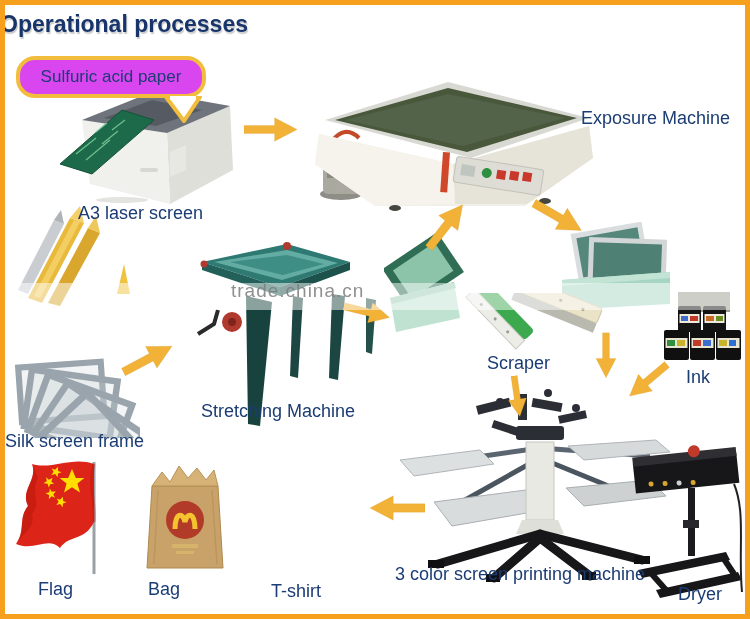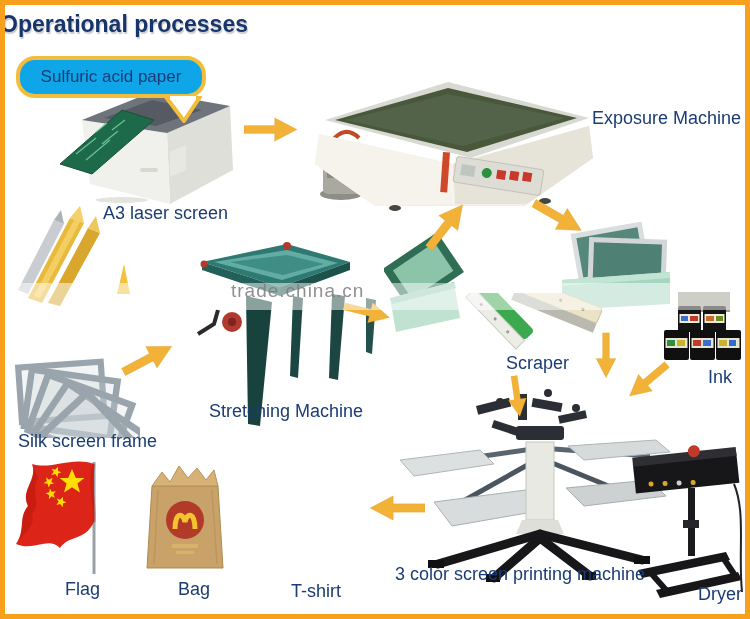--- a/index.html
+++ b/index.html
@@ -2,32 +2,32 @@
 <html style="--border: #F7A01D; --title-text: #17356B; --label-text: #1B3C74; --arrow: #F2B237; --callout-border: #F2BC3D; --watermark-text: #7D7D7D; --watermark-band: rgba(255,255,255,0.5);"><head>
 <meta charset="utf-8">
 <style>
   html,body{margin:0;padding:0;background:#fff;}
   .stage{position:relative;width:750px;height:619px;background:#fff;overflow:hidden;
          font-family:"Liberation Sans",sans-serif;}
   .stage::after{content:"";position:absolute;inset:0;box-shadow:inset 0 0 0 5px var(--border);
          pointer-events:none;z-index:40;}
   .title{position:absolute;top:11px;left:0;width:100%;font-size:23px;
          font-weight:bold;color:var(--title-text);text-shadow:1px 2px 1px rgba(140,140,140,.45);z-index:3;}
-  .label{position:absolute;font-size:18px;color:var(--label-text);text-align:right;
+  .label{position:absolute;font-size:18px;color:var(--label-text);text-align:left;
          white-space:nowrap;z-index:10;}
   .node{position:absolute;z-index:2;}
   .node svg{display:block;}
   .arrow{position:absolute;z-index:4;}
   .arrow svg{display:block;width:100%;height:auto;}
   .arrow polygon{fill:var(--arrow);stroke:rgba(200,140,20,.35);stroke-width:.6;}
   .wm-band{position:absolute;left:5px;right:5px;top:283px;height:27px;
          background:var(--watermark-band);z-index:8;}
   .wm-text{position:absolute;left:231px;top:280px;font-size:19px;letter-spacing:1px;
          color:var(--watermark-text);opacity:.85;z-index:9;}
-  .callout{position:absolute;left:16px;top:56px;width:182px;height:34px;background:#0ea5e9;
+  .callout{position:absolute;left:16px;top:56px;width:182px;height:34px;background:#d946ef;
          border:4px solid var(--callout-border);border-radius:19px;display:flex;align-items:center;
          justify-content:center;font-size:17px;color:var(--label-text);z-index:11;}
   .callout-tail{position:absolute;left:162px;top:96px;z-index:12;}
 </style>
 </head>
 <body>
 
 <div class="stage">
 
   <div class="title">Operational processes</div>

